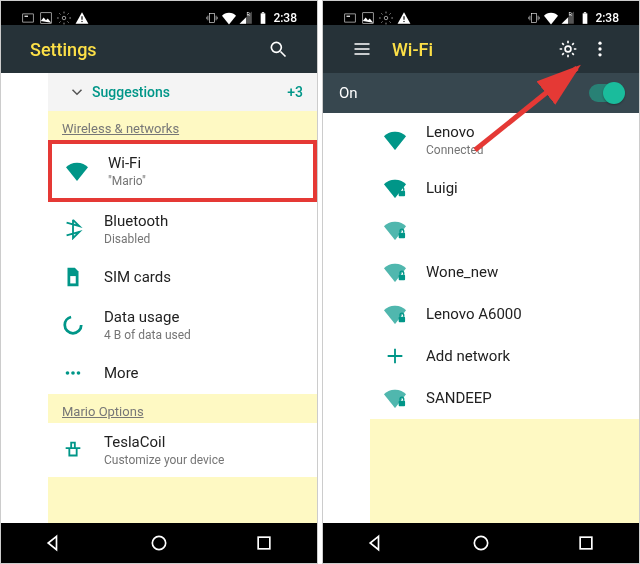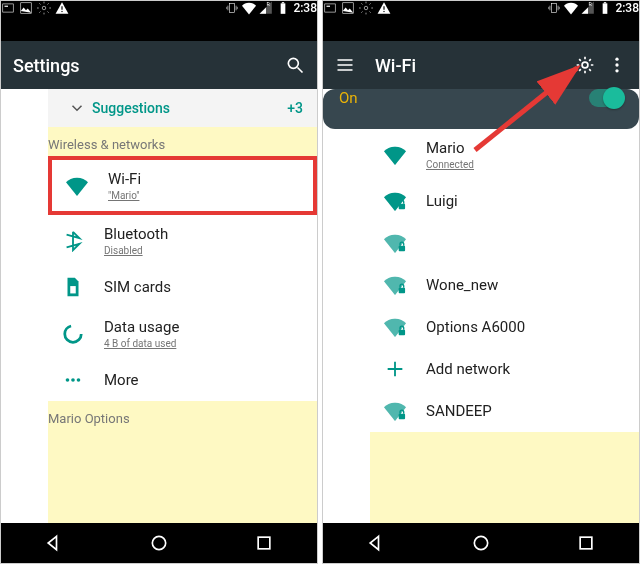--- a/index.html
+++ b/index.html
@@ -1,39 +1,39 @@
 <!DOCTYPE html>
 <html><head>
 <meta charset="utf-8">
 <style>
   * { margin:0; padding:0; box-sizing:border-box; font-family:Roboto,Arial,sans-serif; }
   body { background:#fff; }
   .stage { width:640px; height:564px; display:flex; position:relative; }
   .phone { width:318px; height:564px; background:#fff; display:flex; flex-direction:column; border:1px solid #ccc; overflow:hidden; }
   .gap { width:4px; height:564px; background:#fff; }
-  .statusbar { height:40px; background:#000; display:flex; align-items:flex-start; padding:0 0; color:#fff; font-size:12px; }
+  .statusbar { height:24px; background:#000; display:flex; align-items:flex-end; padding:0 20px; color:#fff; font-size:12px; }
   .statusbar .left { display:flex; gap:4px; flex:0 0 auto; }
   .statusbar .right { margin-left:auto; display:flex; gap:3px; align-items:center; }
   .statusbar svg, .statusbar .ico { width:14px; height:14px; fill:#fff; }
   .time { font-size:12px; font-weight:500; }
-  .appbar { height:48px; background:#263238; display:flex; align-items:center; padding:0 12px; color:#ffffff; }
+  .appbar { height:48px; background:#263238; display:flex; align-items:center; padding:0 29px; color:#fde047; }
   .appbar .title { font-size:18px; font-weight:500; flex:1; }
   .appbar .ham { width:20px; margin-right:20px; }
   .appbar .actico { width:20px; height:20px; fill:#fff; margin-left:12px; }
-  .subbar { height:40px; background:#37474F; display:flex; padding:0 16px; color:#eab308;border-radius:12px; }
+  .subbar { height:40px; background:#37474F; display:flex; align-items:center; padding:0 16px; color:#ffffff; }
   .subbar .subtitle { font-size:15px; flex:1; }
   .toggle { width:34px; height:18px; background:rgba(26,188,156,0.5); border-radius:10px; position:relative; }
   .toggle::after { content:""; position:absolute; right:-2px; top:-2px; width:22px; height:22px; background:#1abc9c; border-radius:50%; box-shadow:0 1px 2px rgba(0,0,0,.3); }
-  .section { padding:10px 0 4px; color:#777; font-size:13px; }
+  .section { padding:10px 14px 4px; color:#777; font-size:13px;text-decoration:underline; }
   .row { display:flex; align-items:center; padding:10px 0 10px 14px; background:#fff; }
   .row .icon { width:42px; display:flex; justify-content:flex-start; align-items:center; }
   .row .icon svg { width:22px; height:22px; }
   .row .txt { flex:1; }
   .row .primary { font-size:15px; color:#212121; }
-  .row .secondary { font-size:10px; color:#757575; margin-top:2px;text-decoration:underline; }
+  .row .secondary { font-size:12px; color:#757575; margin-top:2px; }
   .sugg { display:flex; align-items:center; padding:10px 14px; background:#f4f4f4; }
   .sugg .chev { width:30px; }
   .sugg .lbl { color:#009688; font-weight:500; font-size:14px; flex:1; }
   .sugg .cnt { color:#009688; font-weight:500; font-size:14px; }
   .highlight { border:4px solid #e53935; position:relative; z-index:5; }
   .navbar { height:40px; background:#000; display:flex; align-items:center; justify-content:space-around; color:#fff; }
   .navbar svg { width:20px; height:20px; fill:none; stroke:#fff; stroke-width:2; }
   .teal { fill:#009688; }
   .arrow { position:absolute; left:455px; top:60px; width:140px; height:100px; pointer-events:none; z-index:10; }
   .list { flex:1; overflow:hidden; background:#fef9c3;margin-left:47px; }
@@ -173,20 +173,31 @@
               <circle cx="18" cy="12" r="2" fill="#009688"></circle>
             </svg>
           </span>
         <div class="txt">
           <div class="primary">More</div>
         </div>
       </div>
 
       <div class="section">Mario Options</div>
 
+      <div class="row">
+        <span class="icon">
+            <svg viewBox="0 0 24 24">
+              <path d="M4 10h16M8 10v8h8v-8M10 4h4v6h-4z" fill="none" stroke="#009688" stroke-width="2"></path>
+            </svg>
+          </span>
+        <div class="txt">
+          <div class="primary">TeslaCoil</div>
+          <div class="secondary">Customize your device</div>
+        </div>
+      </div>
     </div>
 
     <div class="navbar">
       <svg viewBox="0 0 24 24">
           <path d="M15 4l-10 8 10 8z"></path>
         </svg>
       <svg viewBox="0 0 24 24">
           <circle cx="12" cy="12" r="8"></circle>
         </svg>
       <svg viewBox="0 0 24 24">
@@ -262,21 +273,21 @@
 
     <div class="list" id="netlist">
         <div class="row">
           <span class="icon">
             <svg viewBox="0 0 24 24">
               <path d="M12 3C7 3 2.7 5 0 8l12 15L24 8c-2.7-3-7-5-12-5z" fill="#b2dfdb"></path>
               <path d="M12 3C7 3 2.7 5 0 8l12 15L24 8c-2.7-3-7-5-12-5z" fill="#009688" opacity="1"></path>
             </svg>
           </span>
           <div class="txt">
-            <div class="primary">Mario</div>
+            <div class="primary">Lenovo</div>
             <div class="secondary">Connected</div>
           </div>
         </div>
         <div class="row">
           <span class="icon">
             <svg viewBox="0 0 24 24">
               <path d="M12 3C7 3 2.7 5 0 8l12 15L24 8c-2.7-3-7-5-12-5z" fill="#b2dfdb"></path>
               <path d="M12 3C7 3 2.7 5 0 8l12 15L24 8c-2.7-3-7-5-12-5z" fill="#009688" opacity="1"></path>
               <rect x="16" y="15" width="7" height="6" rx="1" fill="#009688"></rect>
               <path d="M17.5 15v-2a2 2 0 0 1 4 0v2" fill="none" stroke="#009688" stroke-width="1.5"></path>
@@ -312,21 +323,21 @@
         <div class="row">
           <span class="icon">
             <svg viewBox="0 0 24 24">
               <path d="M12 3C7 3 2.7 5 0 8l12 15L24 8c-2.7-3-7-5-12-5z" fill="#b2dfdb"></path>
               <path d="M12 3C7 3 2.7 5 0 8l12 15L24 8c-2.7-3-7-5-12-5z" fill="#009688" opacity="0.55"></path>
               <rect x="16" y="15" width="7" height="6" rx="1" fill="#009688"></rect>
               <path d="M17.5 15v-2a2 2 0 0 1 4 0v2" fill="none" stroke="#009688" stroke-width="1.5"></path>
             </svg>
           </span>
           <div class="txt">
-            <div class="primary">Options A6000</div>
+            <div class="primary">Lenovo A6000</div>
           </div>
         </div>
         <div class="row">
           <span class="icon">
             <svg viewBox="0 0 24 24">
               <path d="M12 4v16M4 12h16" stroke="#009688" stroke-width="2"></path>
             </svg>
           </span>
           <div class="txt">
             <div class="primary">Add network</div>

